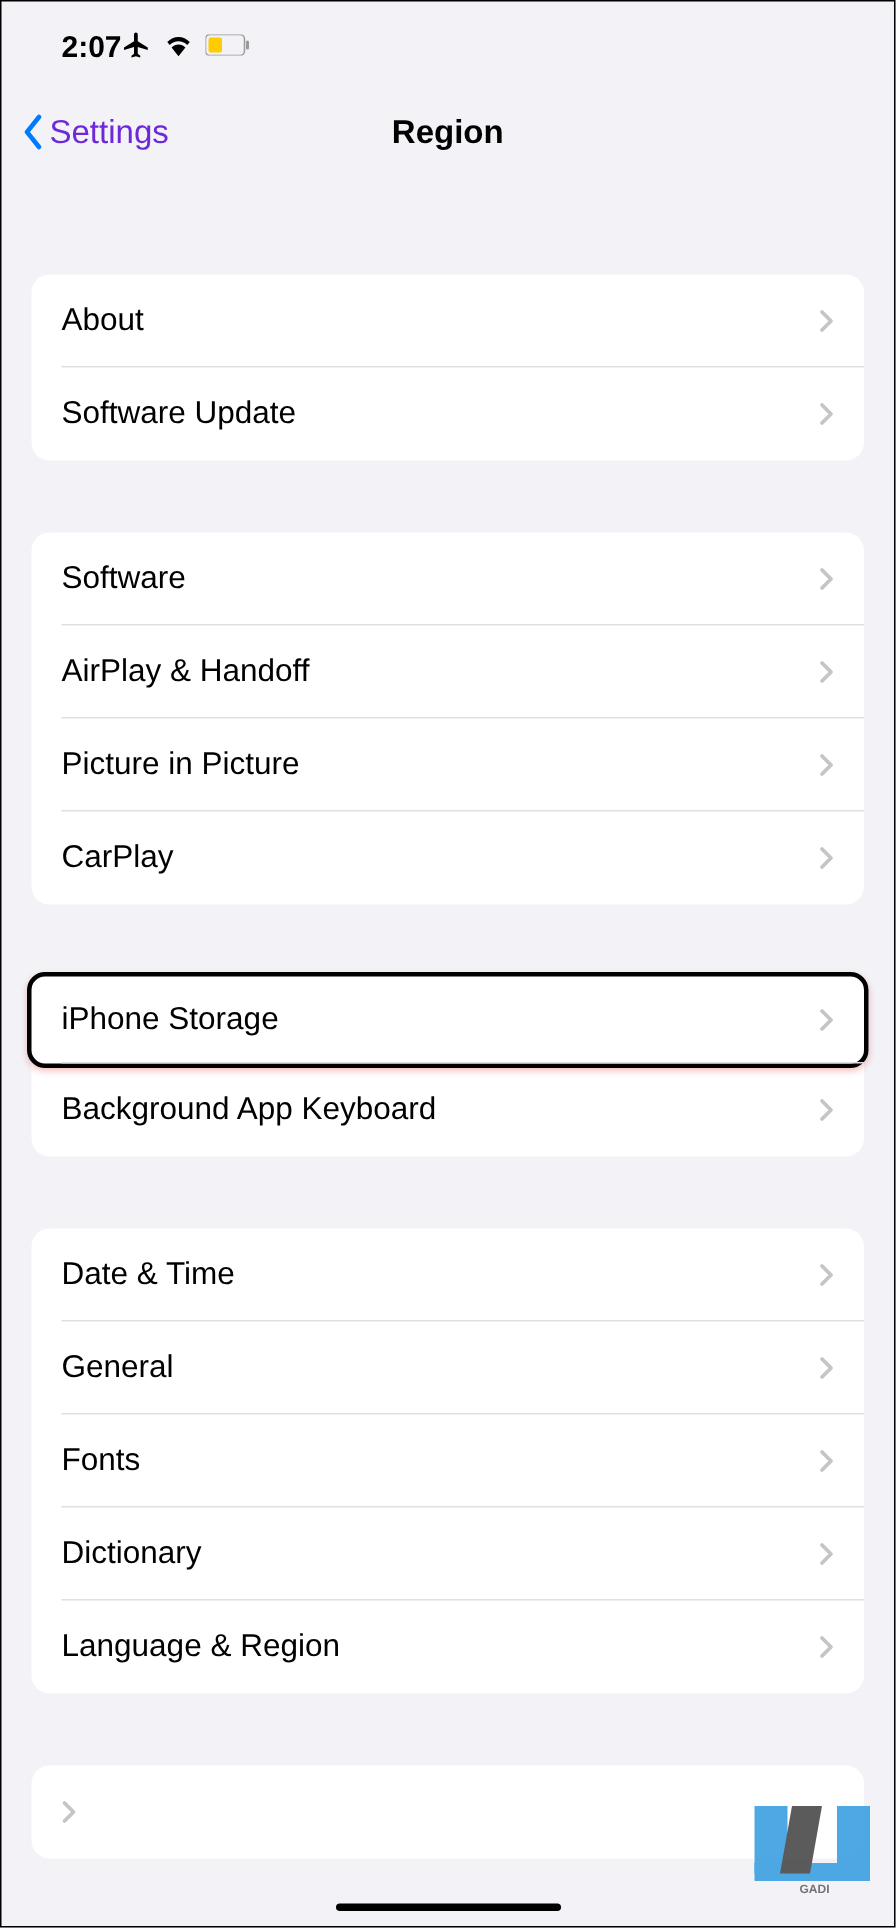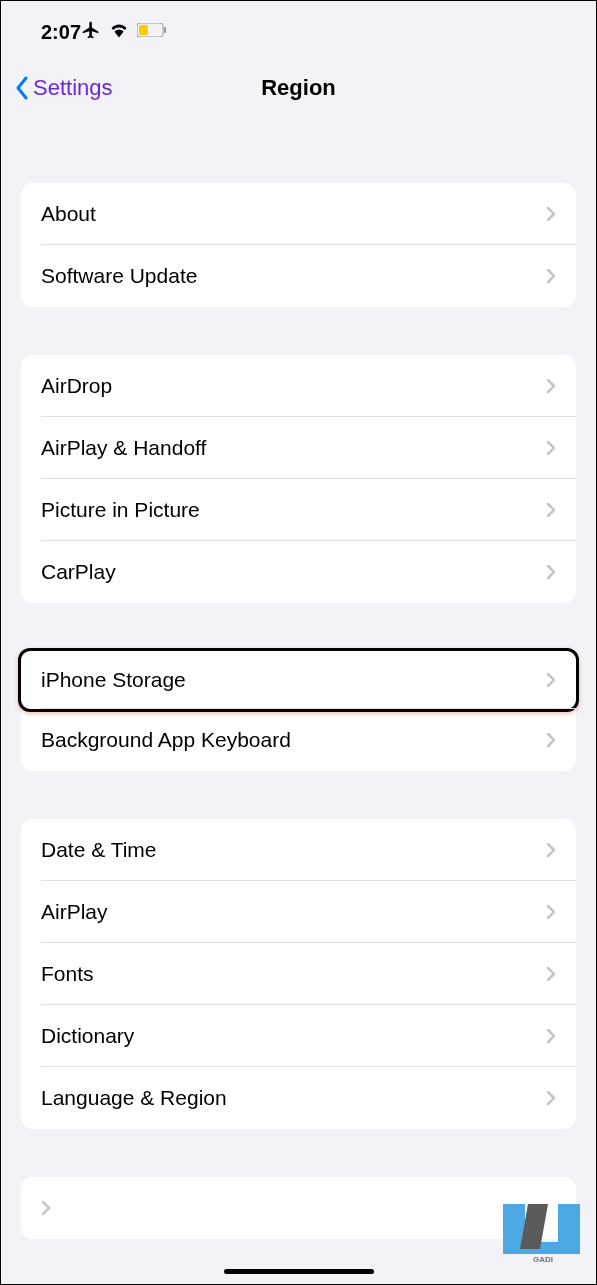--- a/index.html
+++ b/index.html
@@ -192,21 +192,21 @@
     <div class="row">
       <span class="row-label">Software Update</span>
       <svg class="chevron" viewBox="0 0 10 16" fill="none" stroke="#c5c5c7" stroke-width="2.5" stroke-linecap="round" stroke-linejoin="round">
           <polyline points="2,2 8,8 2,14"></polyline>
         </svg>
     </div>
   </div>
 
   <div class="group">
     <div class="row">
-      <span class="row-label">AirDrop</span>
+      <span class="row-label">Software</span>
       <svg class="chevron" viewBox="0 0 10 16" fill="none" stroke="#c5c5c7" stroke-width="2.5" stroke-linecap="round" stroke-linejoin="round">
           <polyline points="2,2 8,8 2,14"></polyline>
         </svg>
     </div>
     <div class="row">
       <span class="row-label">AirPlay &amp; Handoff</span>
       <svg class="chevron" viewBox="0 0 10 16" fill="none" stroke="#c5c5c7" stroke-width="2.5" stroke-linecap="round" stroke-linejoin="round">
           <polyline points="2,2 8,8 2,14"></polyline>
         </svg>
     </div>
@@ -240,21 +240,21 @@
   </div>
 
   <div class="group">
     <div class="row">
       <span class="row-label">Date &amp; Time</span>
       <svg class="chevron" viewBox="0 0 10 16" fill="none" stroke="#c5c5c7" stroke-width="2.5" stroke-linecap="round" stroke-linejoin="round">
           <polyline points="2,2 8,8 2,14"></polyline>
         </svg>
     </div>
     <div class="row">
-      <span class="row-label">AirPlay</span>
+      <span class="row-label">General</span>
       <svg class="chevron" viewBox="0 0 10 16" fill="none" stroke="#c5c5c7" stroke-width="2.5" stroke-linecap="round" stroke-linejoin="round">
           <polyline points="2,2 8,8 2,14"></polyline>
         </svg>
     </div>
     <div class="row">
       <span class="row-label">Fonts</span>
       <svg class="chevron" viewBox="0 0 10 16" fill="none" stroke="#c5c5c7" stroke-width="2.5" stroke-linecap="round" stroke-linejoin="round">
           <polyline points="2,2 8,8 2,14"></polyline>
         </svg>
     </div>

